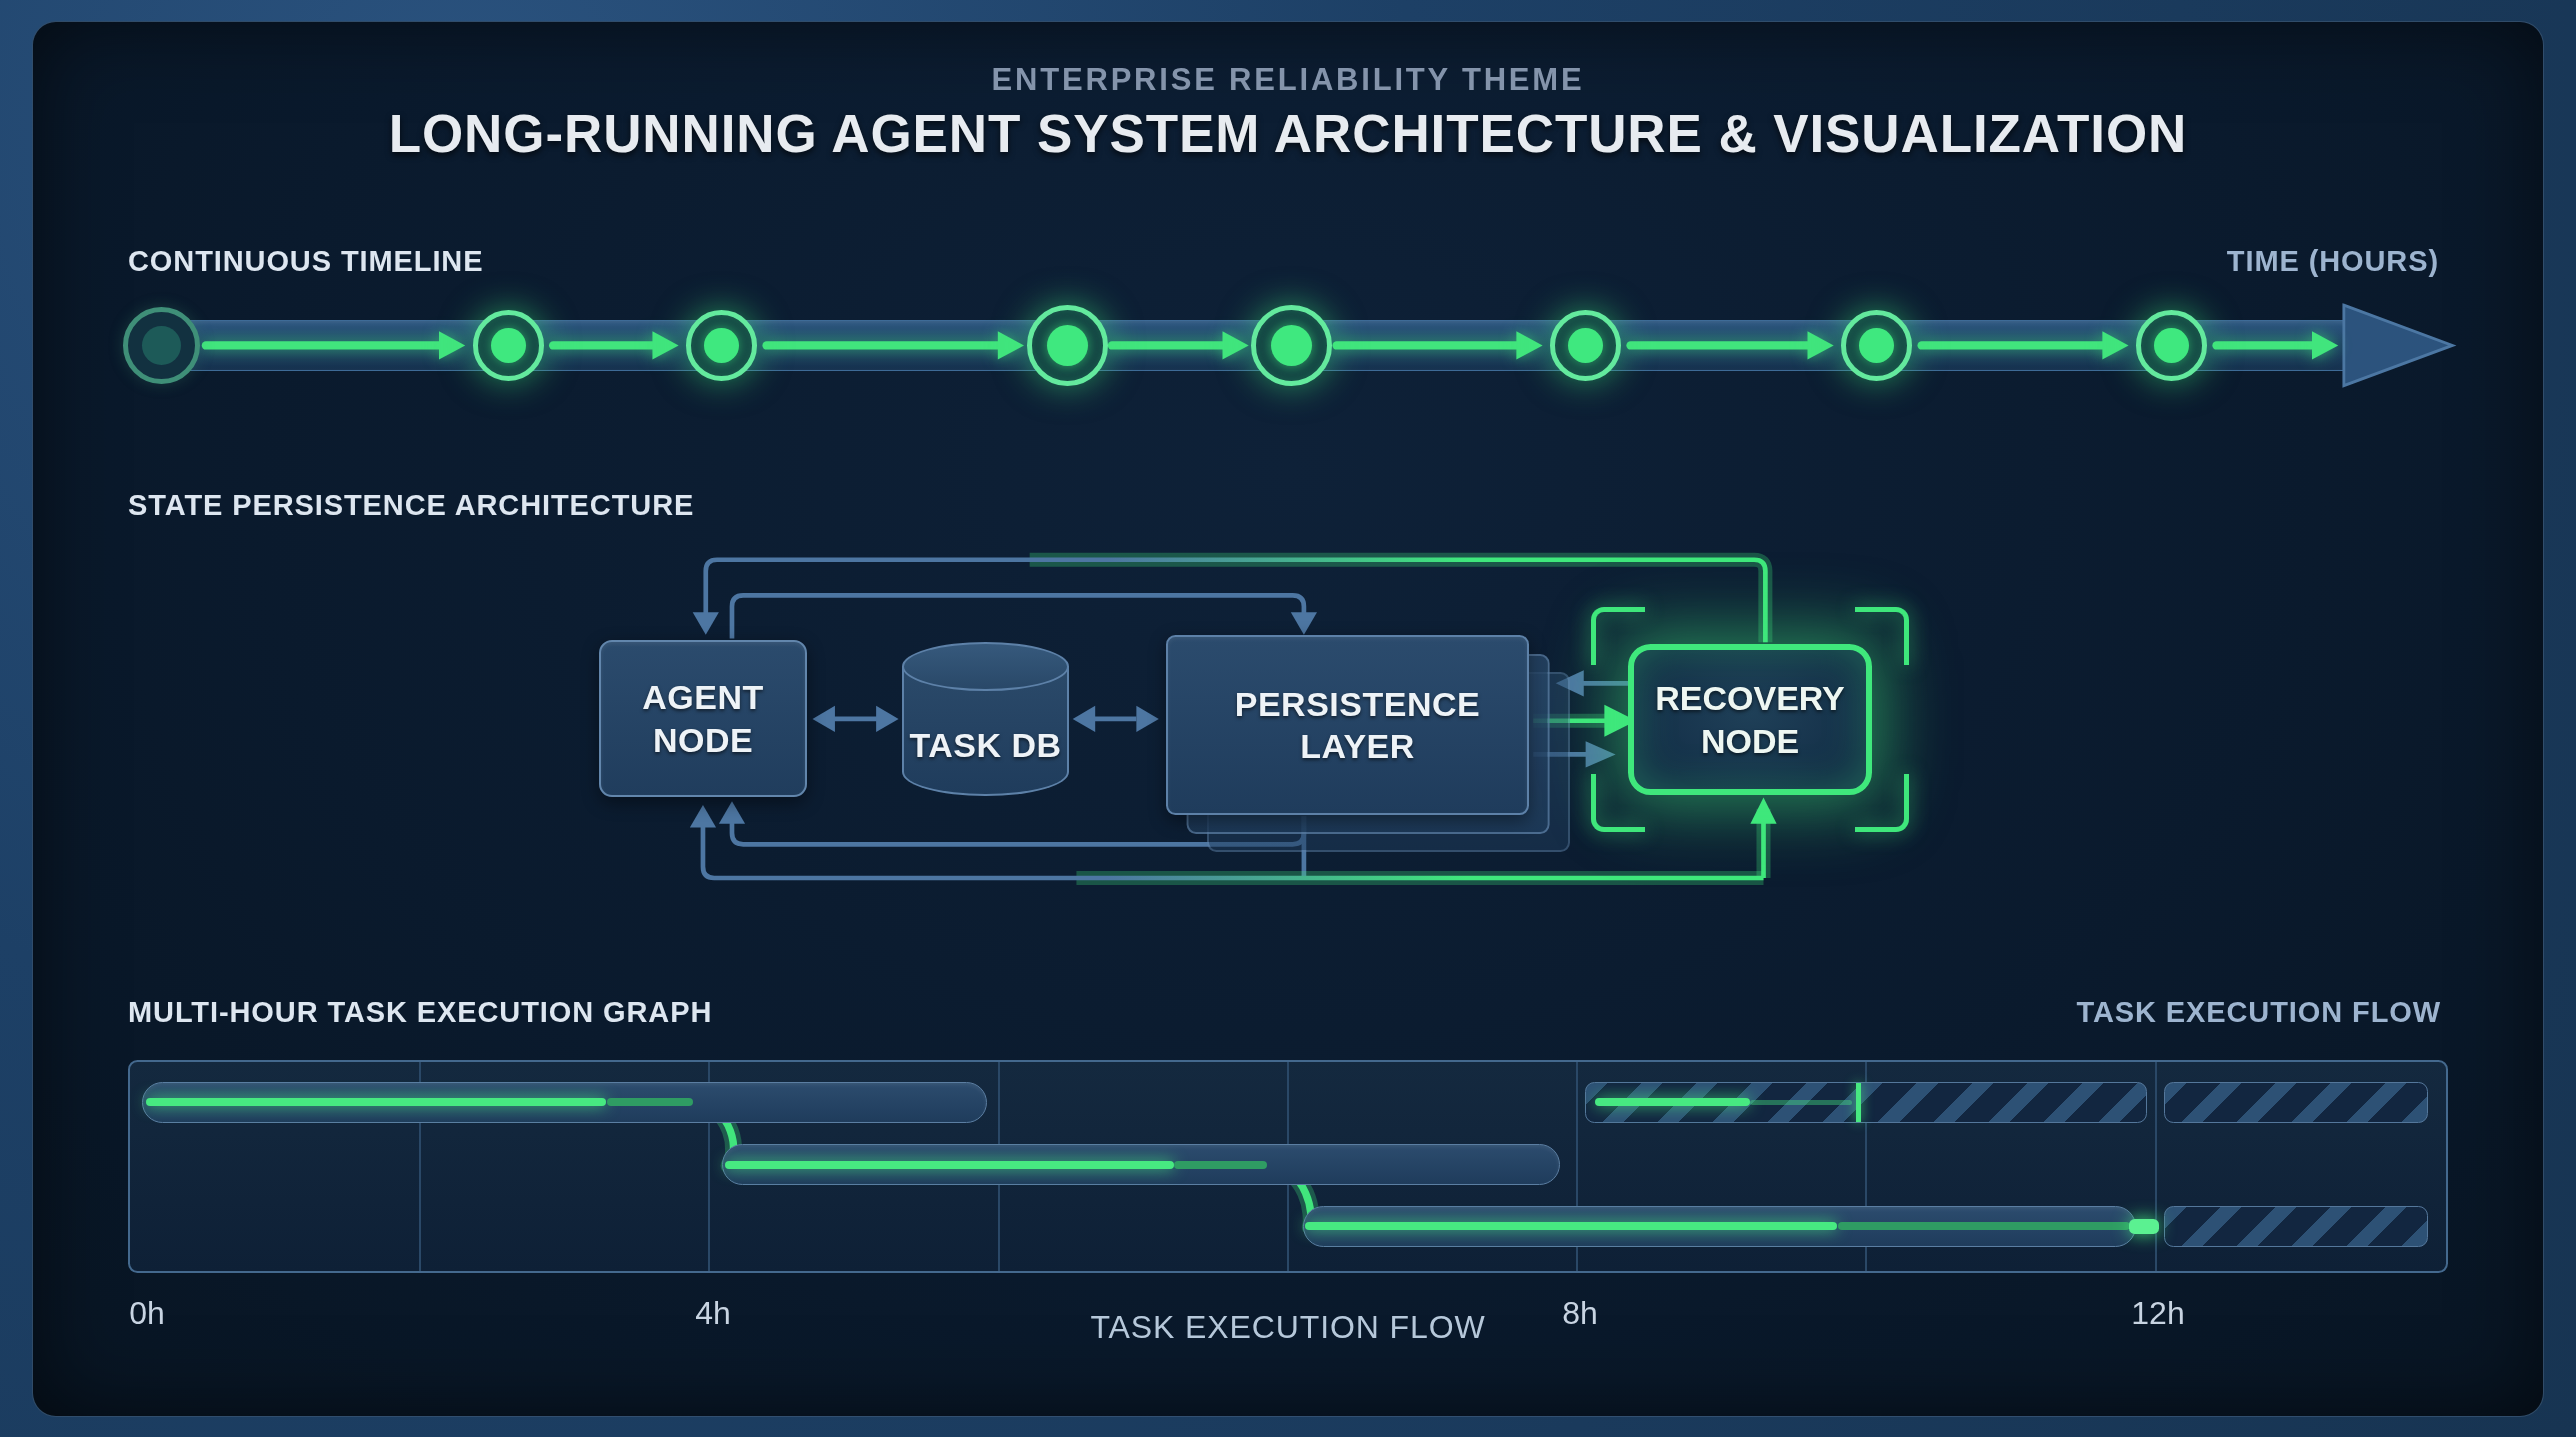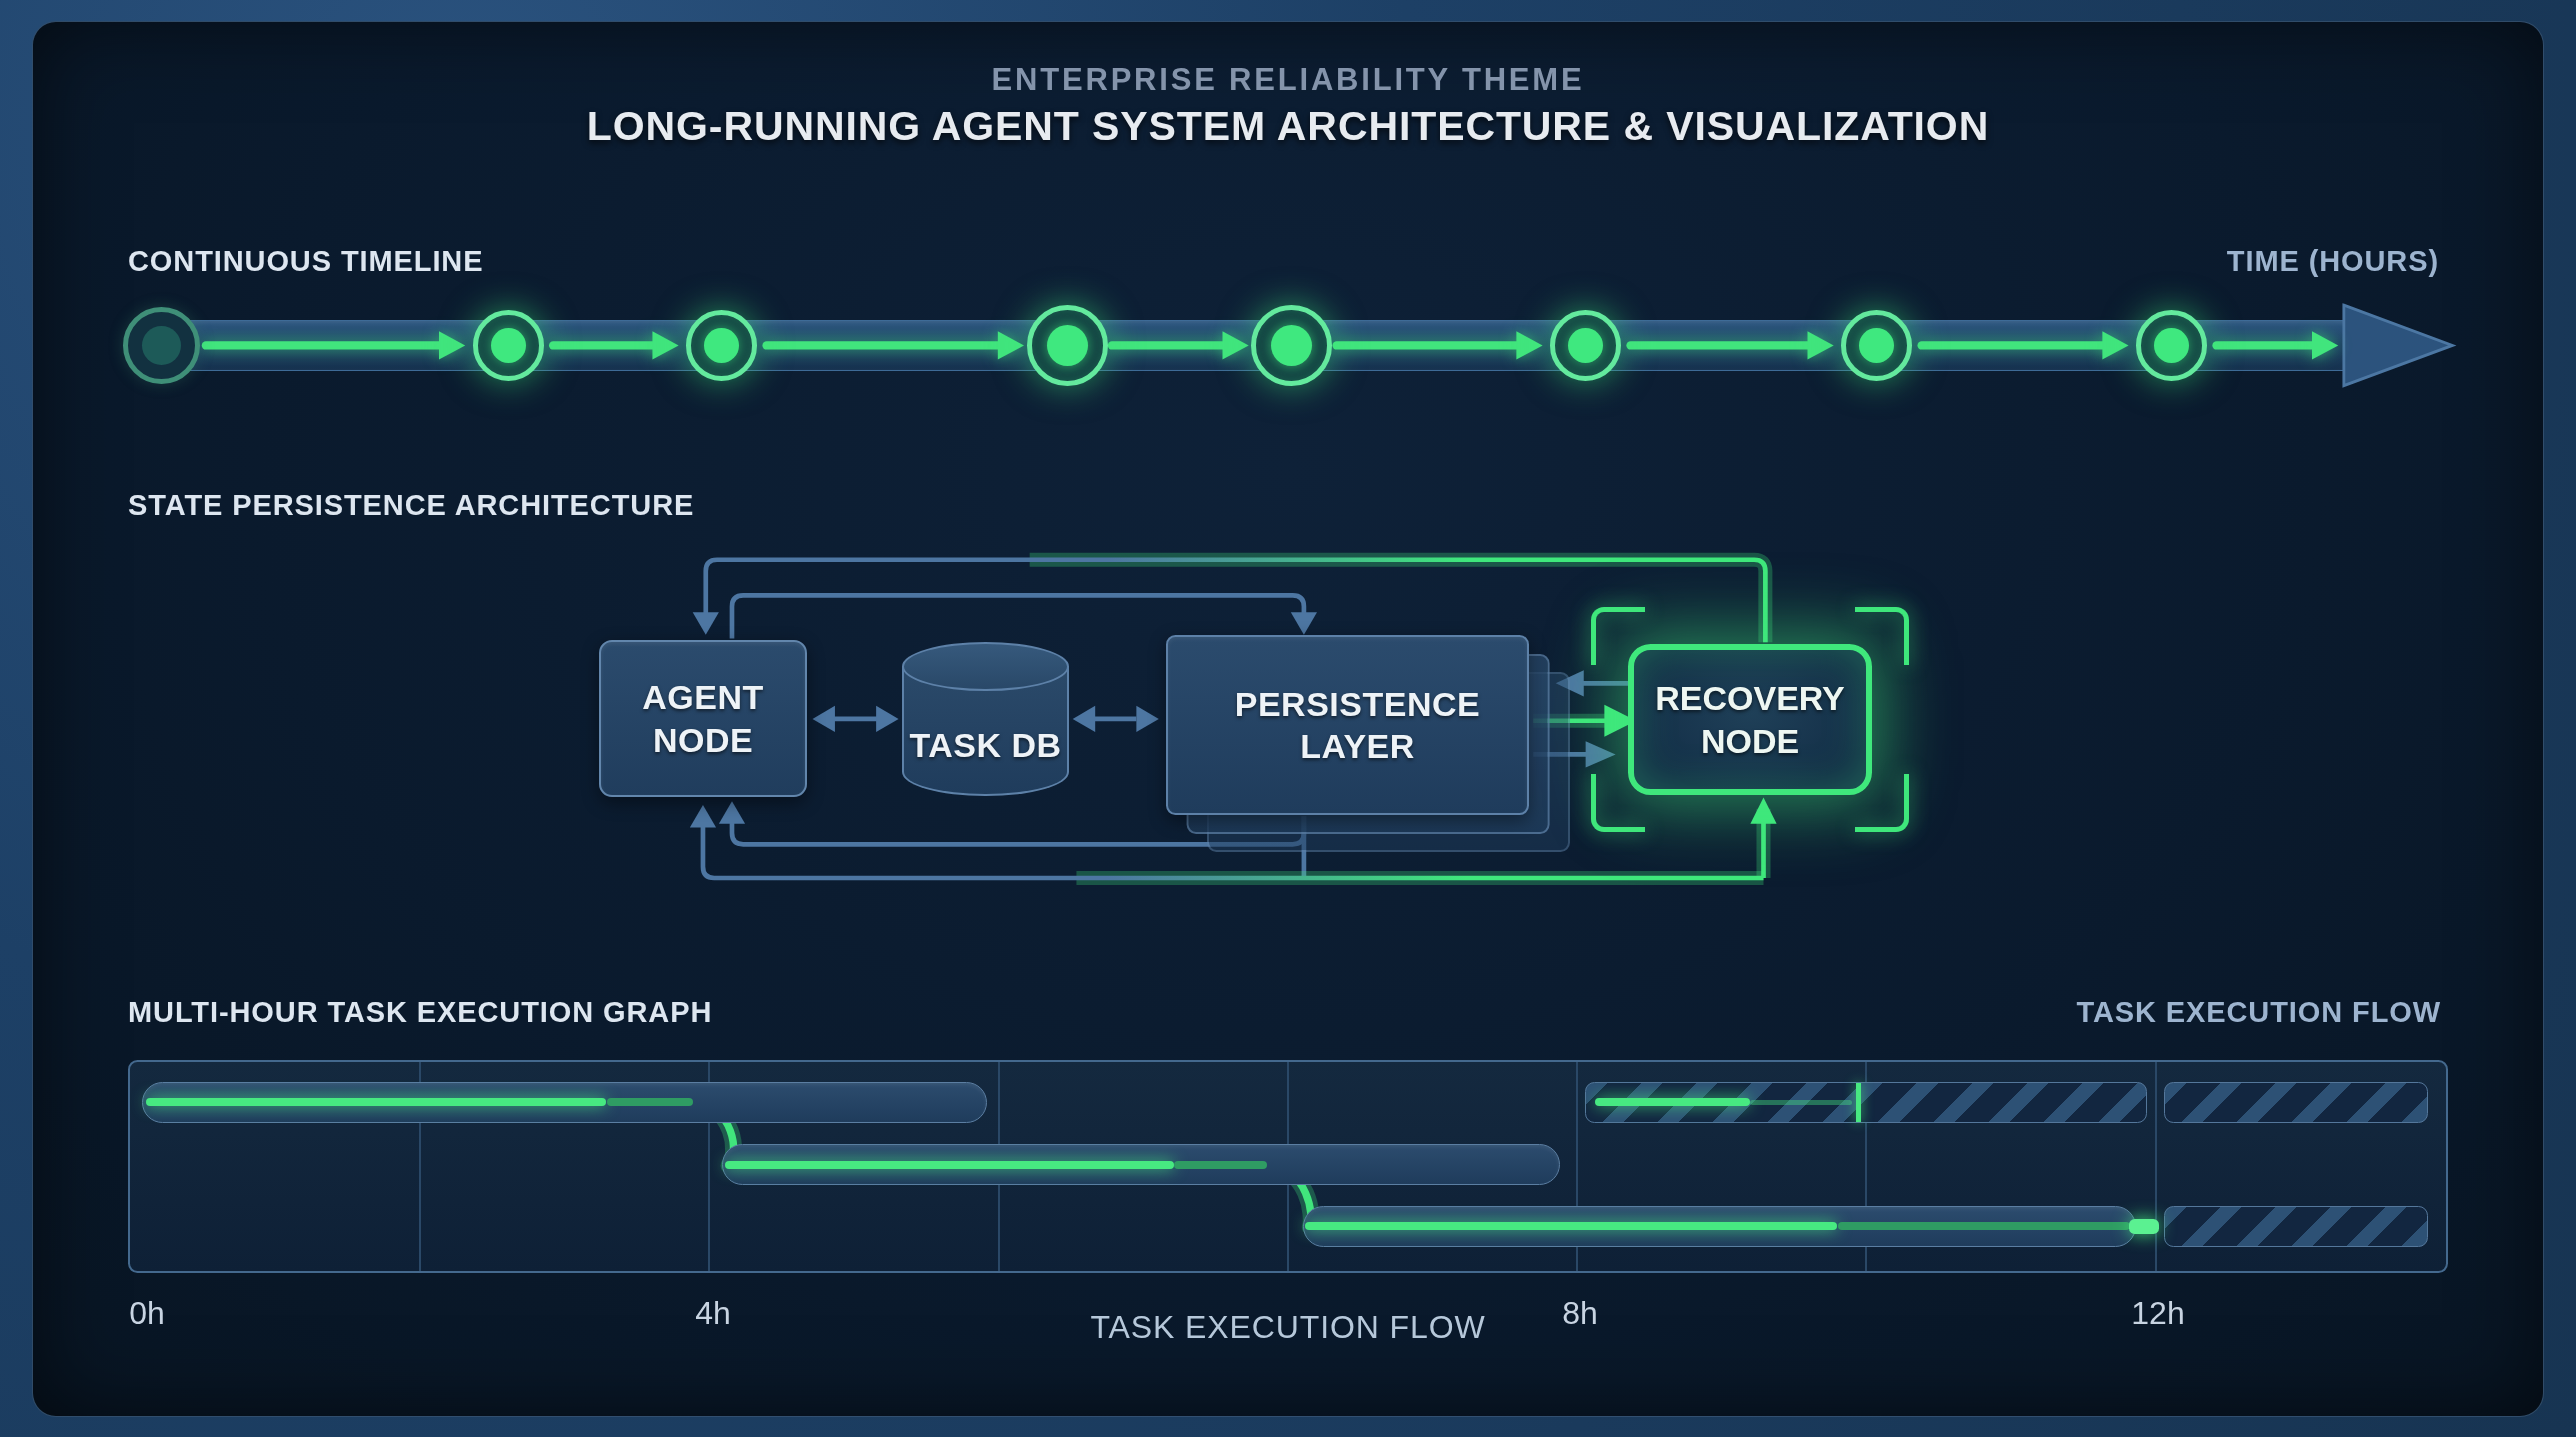--- a/index.html
+++ b/index.html
@@ -18,21 +18,21 @@
     box-shadow: inset 0 0 84px rgba(0,0,0,.55);
   }
 
   
   .eyebrow{
     position:absolute; top:62px; left:0; width:100%; text-align:center;
     font-size:31px; font-weight:600; letter-spacing:2.8px; color:#8494ab;
   }
   .title{
     position:absolute; top:103px; left:0; width:100%; text-align:center;
-    font-size:41px; font-weight:700; letter-spacing:0.9px; color:#e7ebf0;
+    font-size:53px; font-weight:700; letter-spacing:0.9px; color:#e7ebf0;
     text-shadow:0 2.8px 6.6px rgba(0,0,0,.65);
   }
 
   
   .sec-label{ position:absolute; font-size:29px; font-weight:700; letter-spacing:0.9px; color:#dde6f0; }
   .lbl-tl-left{ left:128px; top:245px; }
   .lbl-tl-center{ left:0; width:100%; text-align:center; top:245px; color:var(--c-accent-green,#3fe87c); text-shadow:0 0 13px rgba(63,232,124,.5); }
   .lbl-tl-right{ right:137px; top:245px; color:#9db4cf; }
   .lbl-arch{ left:128px; top:489px; }
   .lbl-gantt{ left:128px; top:996px; }

